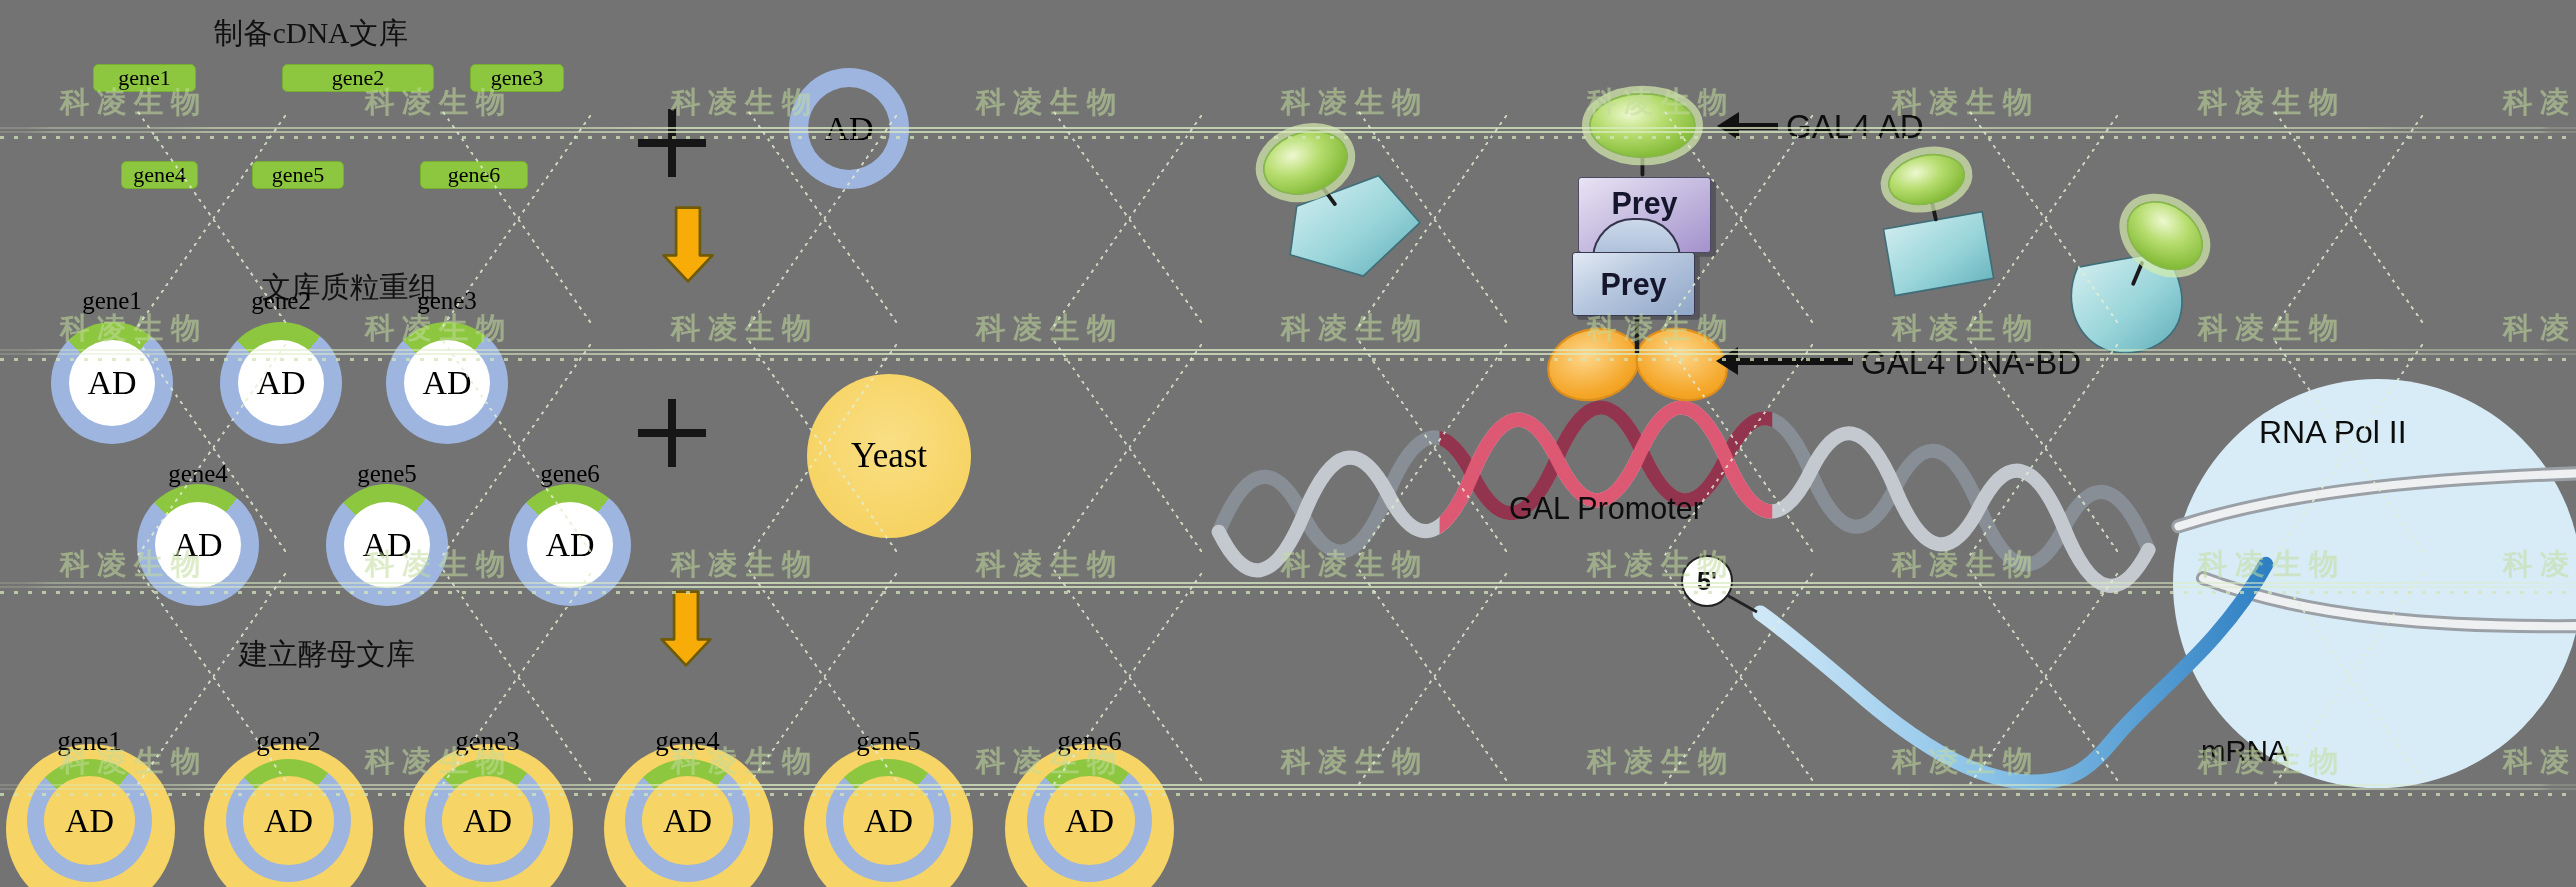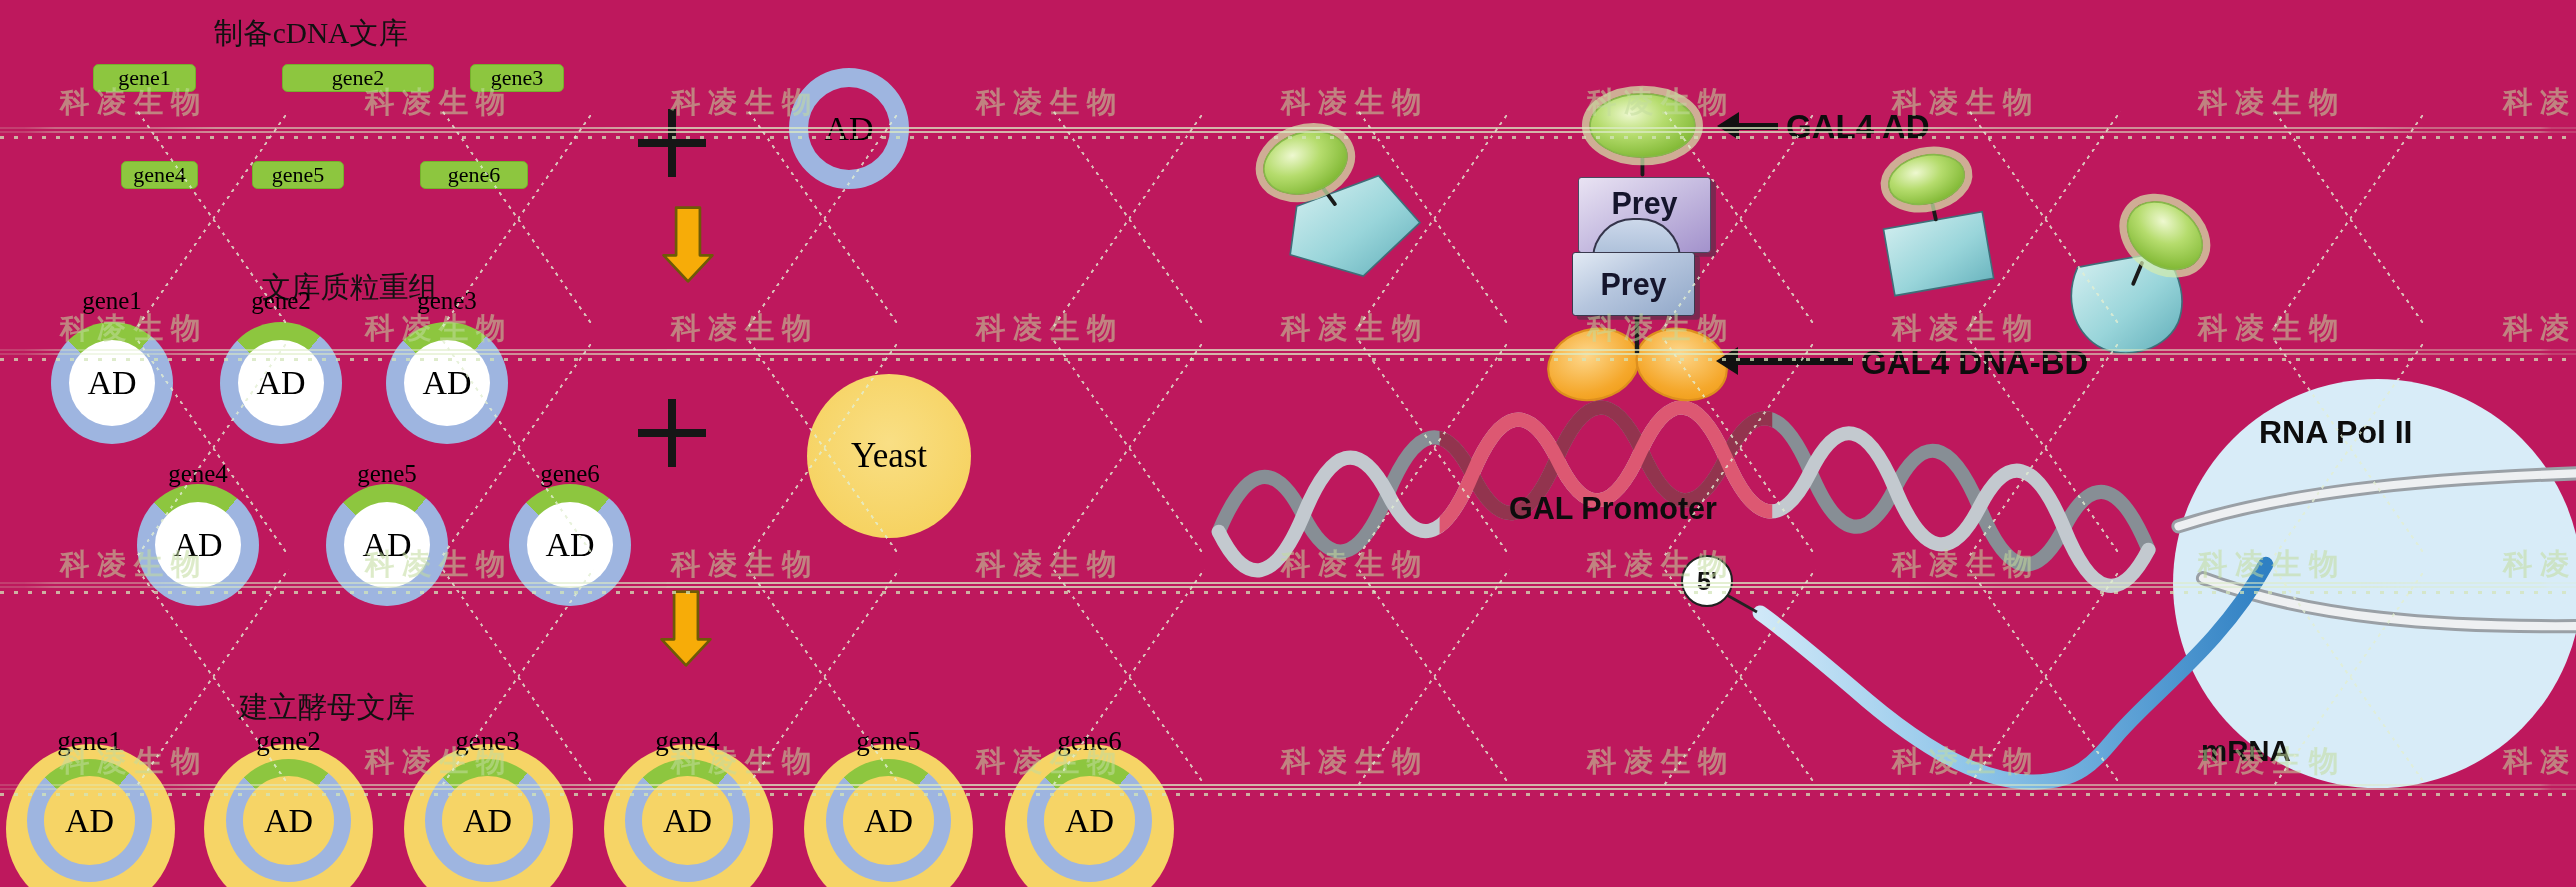--- a/index.html
+++ b/index.html
@@ -2,21 +2,21 @@
 <html style="--green: #8dc63f; --ring-blue: #9eb5e0; --yeast-yellow: #f6d466; --arrow-gold: #f7ac08; --ink: #141414;font-size:8.7px"><head>
 <meta charset="utf-8">
 <style>
   :root{
     --green:#8dc63f; --ring-blue:#9eb5e0; --yeast-yellow:#f6d466;
     --arrow-gold:#f7ac08; --ink:#141414;
   }
   html,body{margin:0;padding:0;}
   body{width:2576px;height:888px;overflow:hidden;background:#ffffff;
        font-family:"Liberation Serif","DejaVu Serif",serif;color:var(--ink);}
-  #stage{position:absolute;inset:0;width:2576px;height:888px;background:#be185d;}
+  #stage{position:absolute;inset:0;width:2576px;height:888px;background:#737373;}
   .abs{position:absolute;}
   
   .cn-title{font-size:29.4px;text-align:center;white-space:nowrap;color:#111;}
   .gene-label{font-size:25px;text-align:center;white-space:nowrap;color:#000;}
   .bar{height:26px;background:var(--green);border:1.1px solid #76b02c;border-radius:5.5px;
        display:flex;align-items:center;justify-content:center;font-size:22px;color:#000;}
   
   .ring{border-radius:50%;display:flex;align-items:center;justify-content:center;
         background:conic-gradient(from -46deg, var(--green) 0 86deg, var(--ring-blue) 86deg 360deg);}
   .ring::before{content:"";position:absolute;inset:18px;border-radius:50%;background:#fff;}
@@ -28,21 +28,21 @@
   
   .yeast-big{border-radius:50%;background:radial-gradient(circle at 50% 42%,#f9df85,#f5ce55);
              display:flex;align-items:center;justify-content:center;font-size:35px;color:#000;}
   .cell-outer{border-radius:50%;background:var(--yeast-yellow);}
   
   .plusbar{background:#161616;}
   .blk-arrow-line{background:#111;}
   .blk-arrow-head{width:0;height:0;border-top:14px solid transparent;
                   border-bottom:14px solid transparent;border-right:22px solid #111;}
   
-  .sans-label{font-family:"Liberation Sans","DejaVu Sans",sans-serif;font-weight:700;
+  .sans-label{font-family:"Liberation Sans","DejaVu Sans",sans-serif;font-weight:400;
               color:#0d0d0d;white-space:nowrap;}
   .puzzle{box-sizing:border-box;display:flex;justify-content:center;
           font-family:"Liberation Sans","DejaVu Sans",sans-serif;font-weight:700;color:#15152c;}
   .prey-box{background:linear-gradient(150deg,#e9e3f3 0%,#c9bfe2 45%,#a392cc 100%);
             border:1.6px solid #4a4a60;border-radius:3.3px;box-shadow:4.9px 3.8px 0 rgba(55,55,68,.5);}
   .bait-box{background:linear-gradient(150deg,#e2eaf4 0%,#b6c6de 45%,#90a7c8 100%);
             border:1.6px solid #3a3a4e;border-radius:3.3px;box-shadow:4.9px 3.8px 0 rgba(55,55,68,.5);}
   .dome{background:linear-gradient(#ccd8ea,#a9bdd8);border:2.7px solid #34344a;border-bottom:none;
         border-radius:87px 87px 0 0;}
   .five-circle{box-sizing:border-box;border:2.7px solid #222;border-radius:50%;background:#fff;
@@ -214,21 +214,21 @@
   <div class="abs plusbar layer2" style="left:668px;top:399px;width:7.6px;height:68px;"></div>
 
   <div class="abs yeast-big layer2" style="left:807px;top:374px;width:164px;height:164px;">
       <span>Yeast</span>
     </div>
 
   <svg class="abs layer2" style="left:660px;top:590px;" width="52" height="77" viewBox="0 0 96 142">
     <polygon points="26,3 70,3 70,91 93,91 48,139 3,91 26,91" fill="#f7ac08" stroke="#6e5a07" stroke-width="5" stroke-linejoin="round"></polygon>
   </svg>
 
-  <div class="abs cn-title layer2" style="left:196px;top:688px;width:262px;">建立酵母文库</div>
+  <div class="abs cn-title layer2" style="left:196px;top:635px;width:262px;">建立酵母文库</div>
 
   <div class="abs cell-outer layer2" style="left:5.5px;top:744px;width:169px;height:170px;"></div>
   <div class="abs ring cellring layer3" style="left:27px;top:759px;width:125px;height:123px;">
       <span class="ad">AD</span>
     </div>
   <div class="abs gene-label layer3" style="left:27px;top:726px;width:125px;font-size:27px;">gene1</div>
 
   <div class="abs cell-outer layer2" style="left:204px;top:744px;width:169px;height:170px;"></div>
   <div class="abs ring cellring layer3" style="left:226px;top:759px;width:125px;height:123px;">
       <span class="ad">AD</span>

